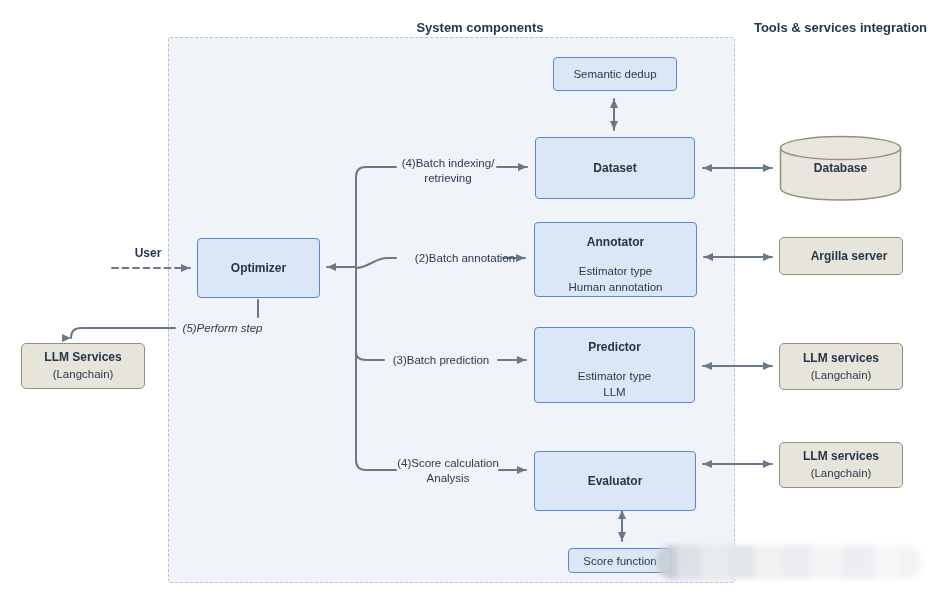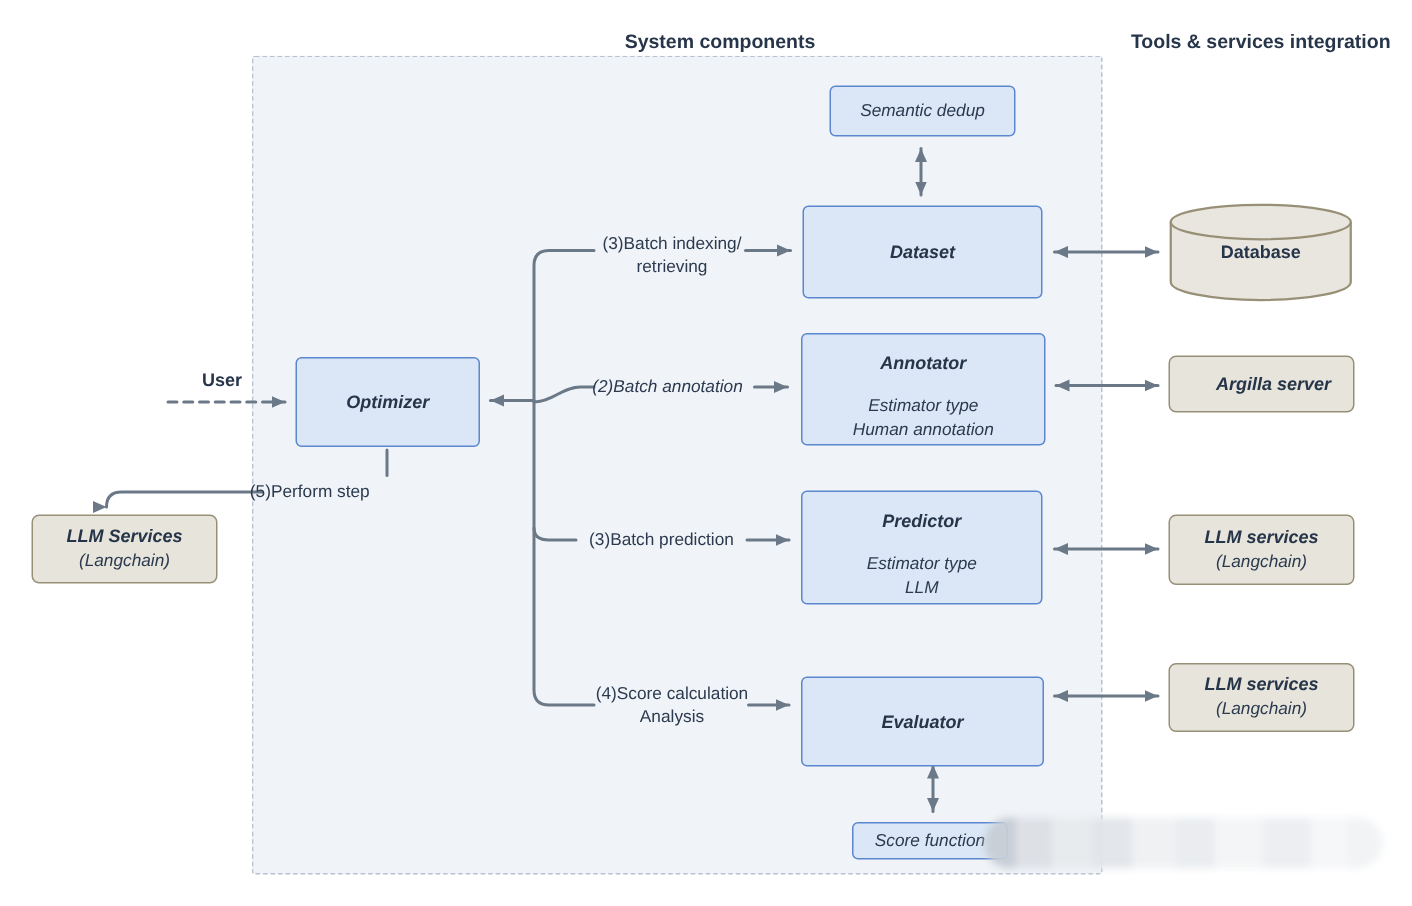--- a/index.html
+++ b/index.html
@@ -2,21 +2,21 @@
 <html><head>
 <meta charset="utf-8">
 <style>
   html,body{margin:0;padding:0;background:#ffffff;}
   .canvas{position:relative;width:941px;height:604px;background:#ffffff;
     font-family:"Liberation Sans",sans-serif;color:#2b3a4f;overflow:hidden;}
   .container{position:absolute;left:168px;top:37px;width:567px;height:546px;
     background:#f0f3f7;border:1px dashed #b9c3d0;border-radius:2px;box-sizing:border-box;}
   svg.wires{position:absolute;left:0;top:0;pointer-events:none;}
   .box{position:absolute;display:flex;flex-direction:column;align-items:center;justify-content:center;
-    text-align:center;border-radius:4px;box-sizing:border-box;line-height:16px;font-style:italic;}
+    text-align:center;border-radius:4px;box-sizing:border-box;line-height:16px;}
   .blue{background:#dbe7f6;border:1.5px solid #5b87cf;}
   .tan{background:#e6e4db;border:1.5px solid #988f77;border-radius:5px;}
   .b{font-weight:bold;font-size:12px;color:#263549;}
   .sub{font-size:11.5px;color:#2b3a4f;}
   .toppad{justify-content:flex-start;padding-top:11px;}
   .toppad .b{margin-bottom:13px;}
   .edge-label{position:absolute;font-size:11.5px;line-height:15px;text-align:center;color:#2b3a4f;}
   .title{position:absolute;font-weight:bold;font-size:13px;text-align:center;color:#263549;}
   .user-label{position:absolute;left:130px;top:246px;width:36px;text-align:center;
     font-weight:bold;font-size:12px;color:#263549;}
@@ -133,30 +133,30 @@
     <span class="b">LLM services</span>
     <span class="sub">(Langchain)</span>
   </div>
 
   <div class="box tan z2" style="left:779px;top:442px;width:124px;height:46px;line-height:17px;">
     <span class="b">LLM services</span>
     <span class="sub">(Langchain)</span>
   </div>
 
   <div class="edge-label" style="left:396px;top:156px;width:104px;">
-    <div>(3)Batch indexing/</div>
+    <div>(4)Batch indexing/</div>
     <div>retrieving</div>
   </div>
 
-  <div class="edge-label" style="left:392px;top:251px;width:106px;font-style:italic;">(2)Batch annotation</div>
+  <div class="edge-label" style="left:412px;top:251px;width:106px;">(2)Batch annotation</div>
 
   <div class="edge-label" style="left:387px;top:353px;width:108px;">(3)Batch prediction</div>
 
   <div class="edge-label" style="left:396px;top:456px;width:104px;">
     <div>(4)Score calculation</div>
     <div>Analysis</div>
   </div>
 
-  <div class="edge-label" style="left:164px;top:321px;width:85px;">(5)Perform step</div>
+  <div class="edge-label" style="left:180px;top:321px;width:85px;font-style:italic;">(5)Perform step</div>
 
   <div class="watermark"></div>
 
 </div>
 
 </body></html>

